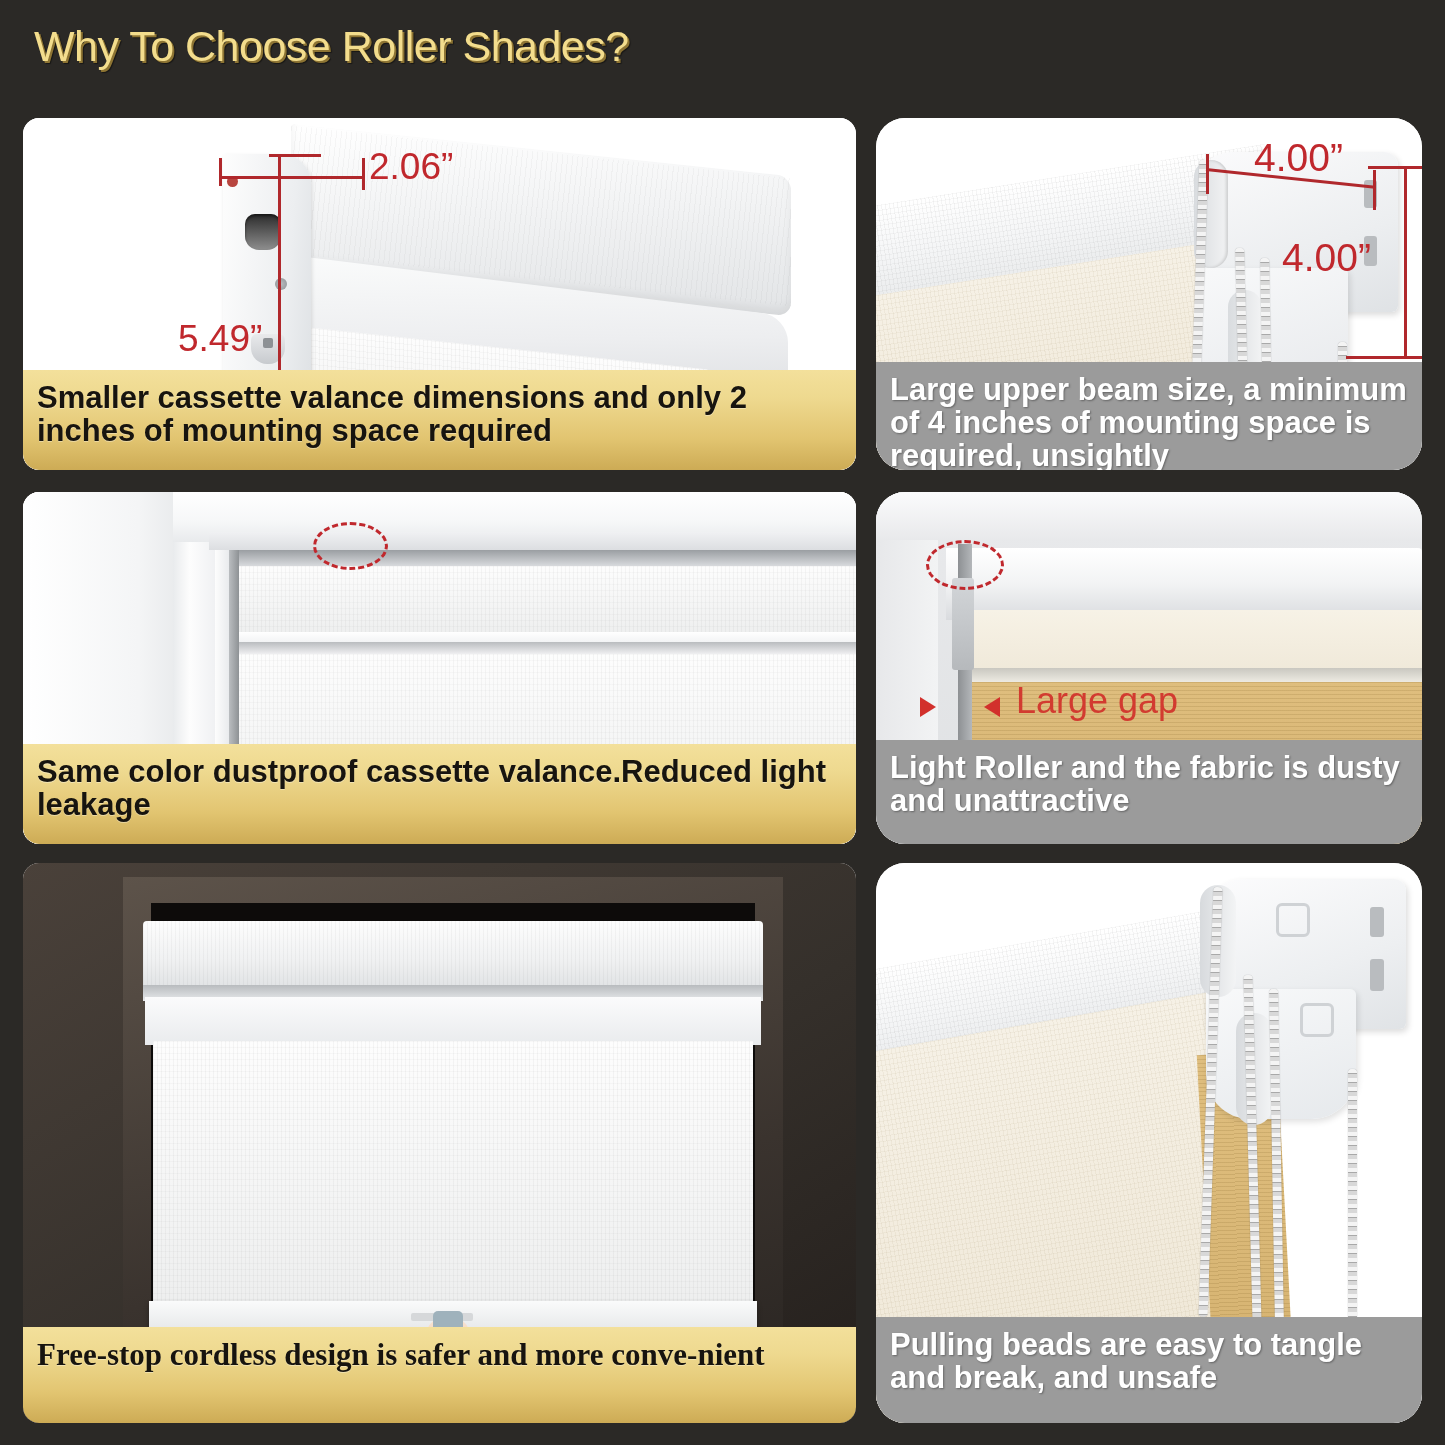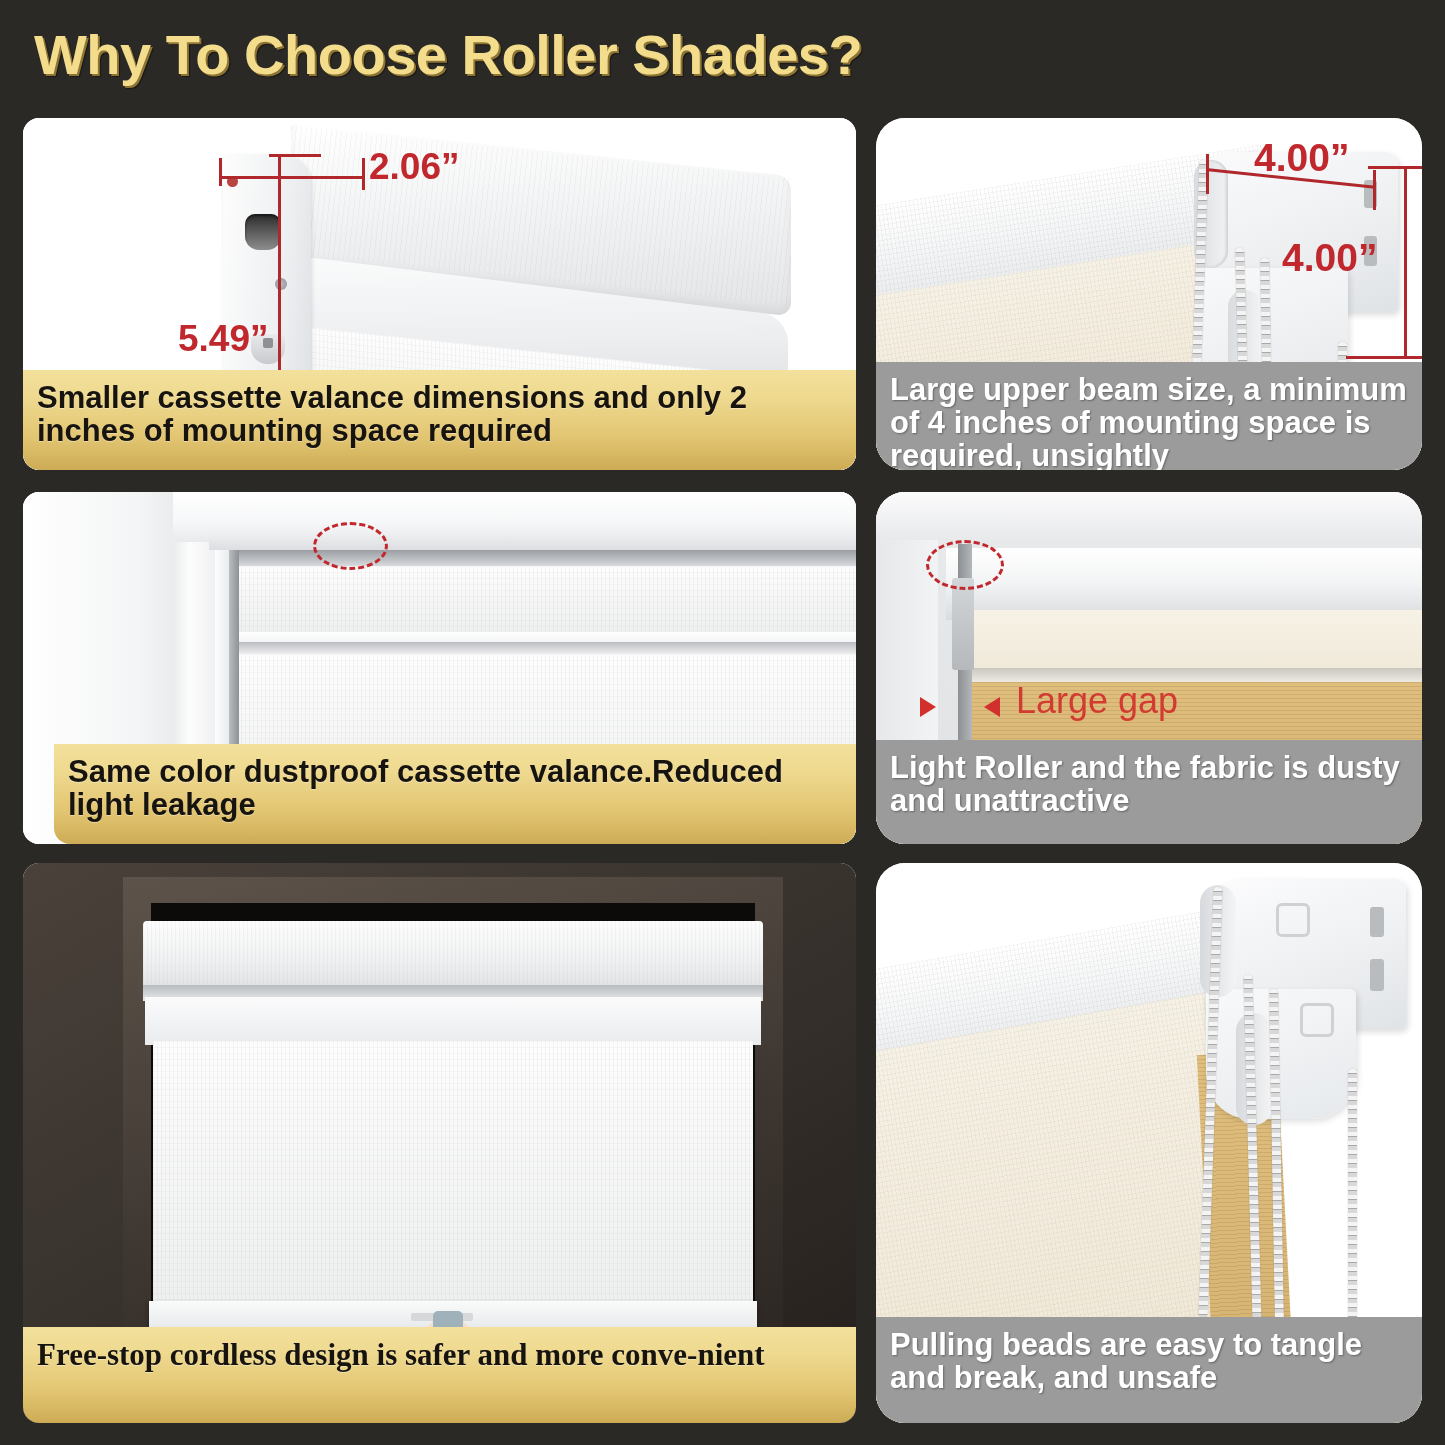--- a/index.html
+++ b/index.html
@@ -7,21 +7,21 @@
     width:1445px; height:1445px;
     background:#2b2926;
     font-family:"Liberation Sans", sans-serif;
     overflow:hidden;
   }
   .page { position:relative; width:1445px; height:1445px; background:#2b2926; }
 
   
   .title {
     position:absolute; left:34px; top:22px;
-    font-size:56px; font-weight:bold; letter-spacing:-0.5px;
+    font-size:43px; font-weight:normal; letter-spacing:-0.5px;
     color:#f3dd8d;
     text-shadow: 2px 2px 0 #8d7433, 3px 3px 1px rgba(0,0,0,.45);
     white-space:nowrap;
   }
 
   
   .panel { position:absolute; overflow:hidden; background:#fff;border-radius:29px; }
   .panel.rounded { border-radius:16px; }
 
   
@@ -61,21 +61,21 @@
       repeating-linear-gradient(180deg, rgba(120,95,40,.05) 0 1px, rgba(255,255,255,0) 1px 5px),
       linear-gradient(180deg,#f6f1e6,#efe7d6);
   }
   .fabric-tan {
     background:
       repeating-linear-gradient(180deg, rgba(120,90,30,.16) 0 1px, rgba(255,255,255,0) 1px 4px),
       linear-gradient(180deg,#dfbe7e,#d5b270);
   }
 
   
-  .dim-txt { position:absolute; color:#c0282d; font-weight:bold; white-space:nowrap; }
+  .dim-txt { position:absolute; color:#c0282d; font-weight:normal; white-space:nowrap; }
   .dim-line { position:absolute; background:#b0282c; }
   .dim-h { height:3px; }
   .dim-v { width:3px; }
   .tick-v { position:absolute; width:3px; background:#b0282c; }
   .tick-h { position:absolute; height:3px; background:#b0282c; }
 
   .ann-red { position:absolute; color:#d23b30; white-space:nowrap; }
 
   .arrow-r, .arrow-l {
     position:absolute; width:0; height:0;
@@ -236,21 +236,21 @@
 
       <div style="position:absolute; left:206px; top:58px; width:10px; height:294px;
                   background:linear-gradient(90deg,#babdc0,#8e9295);"></div>
       <div style="position:absolute; left:192px; top:58px; width:14px; height:294px;
                   background:linear-gradient(90deg,#fdfdfd,#e9ebed);"></div>
 
       <div class="dash-ellipse" style="left:290px; top:30px; width:75px; height:48px;"></div>
 
     </div>
 
-    <div class="cap gold" style="height:100px;margin-left:31px;">Same color dustproof cassette valance.Reduced light leakage</div>
+    <div class="cap gold" style="height:100px;">Same color dustproof cassette valance.Reduced light leakage</div>
   </div>
 
   <div class="panel" style="left:876px; top:492px; width:546px; height:352px;padding-left:13px;">
     <div class="photo" style="background:linear-gradient(180deg,#e9eaec,#dfe1e3);">
 
       <div style="position:absolute; left:0; top:0; width:62px; height:352px;
                   background:linear-gradient(90deg,#e7e8ea,#f2f3f4);"></div>
 
       <div style="position:absolute; left:0; top:0; width:546px; height:48px;
                   background:linear-gradient(180deg,#fbfbfc,#e8e9eb);"></div>

